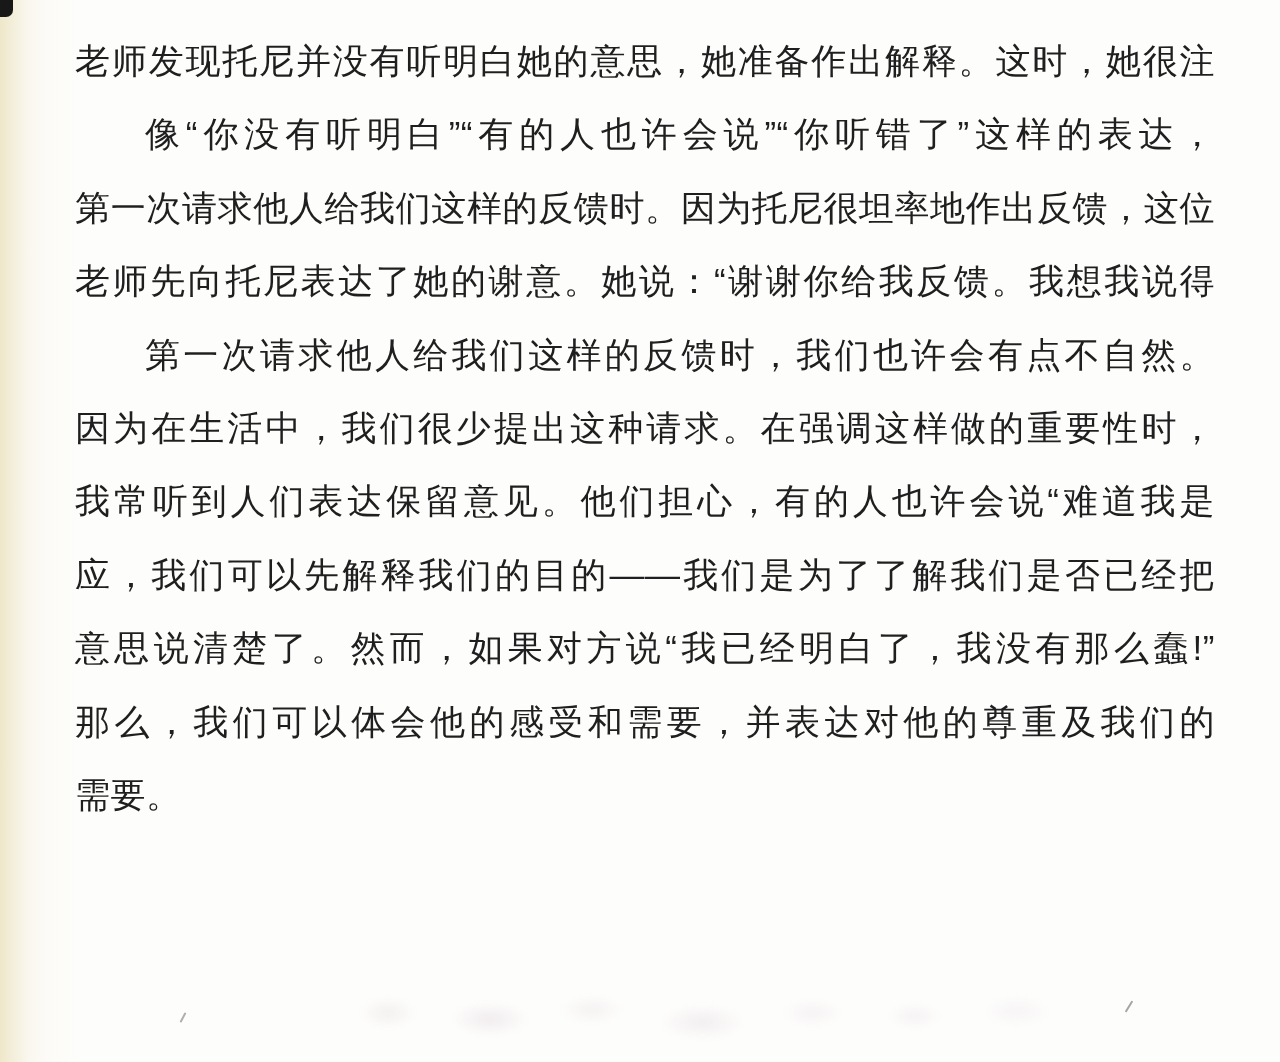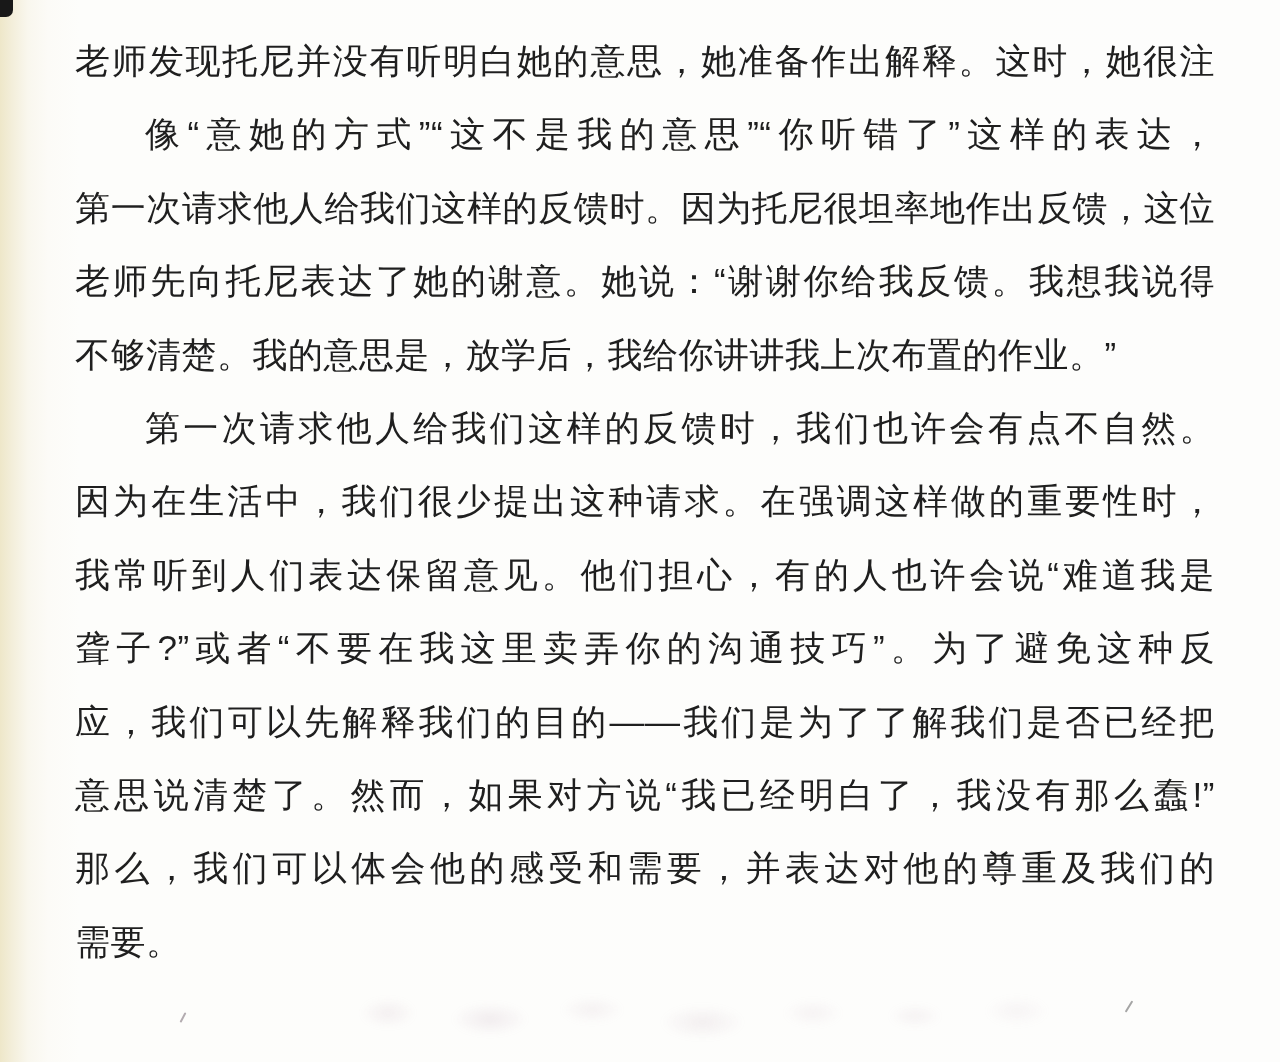--- a/index.html
+++ b/index.html
@@ -106,28 +106,26 @@
 </style>
 </head>
 <body>
 
 <div class="page">
 
   <div class="corner-artifact"></div>
 
   <div class="text-block">
     <div class="line">老师发现托尼并没有听明白她的意思，她准备作出解释。这时，她很注</div>
-    <div class="line indent">像“意她的方式”“这不是我的意思”“你听错了”这样的表达，</div>
+    <div class="line indent">像“你没有听明白”“有的人也许会说”“你听错了”这样的表达，</div>
     <div class="line">第一次请求他人给我们这样的反馈时。因为托尼很坦率地作出反馈，这位</div>
     <div class="line">老师先向托尼表达了她的谢意。她说：“谢谢你给我反馈。我想我说得</div>
-    <div class="line para-end">不够清楚。我的意思是，放学后，我给你讲讲我上次布置的作业。”</div>
     <div class="line indent">第一次请求他人给我们这样的反馈时，我们也许会有点不自然。</div>
     <div class="line">因为在生活中，我们很少提出这种请求。在强调这样做的重要性时，</div>
     <div class="line">我常听到人们表达保留意见。他们担心，有的人也许会说“难道我是</div>
-    <div class="line">聋子?”或者“不要在我这里卖弄你的沟通技巧”。为了避免这种反</div>
     <div class="line">应，我们可以先解释我们的目的——我们是为了了解我们是否已经把</div>
     <div class="line">意思说清楚了。然而，如果对方说“我已经明白了，我没有那么蠢!”</div>
     <div class="line">那么，我们可以体会他的感受和需要，并表达对他的尊重及我们的</div>
     <div class="line para-end">需要。</div>
   </div>
 
   <div class="showthrough"></div>
   <div class="stray-mark-1"></div>
   <div class="stray-mark-2"></div>
 

